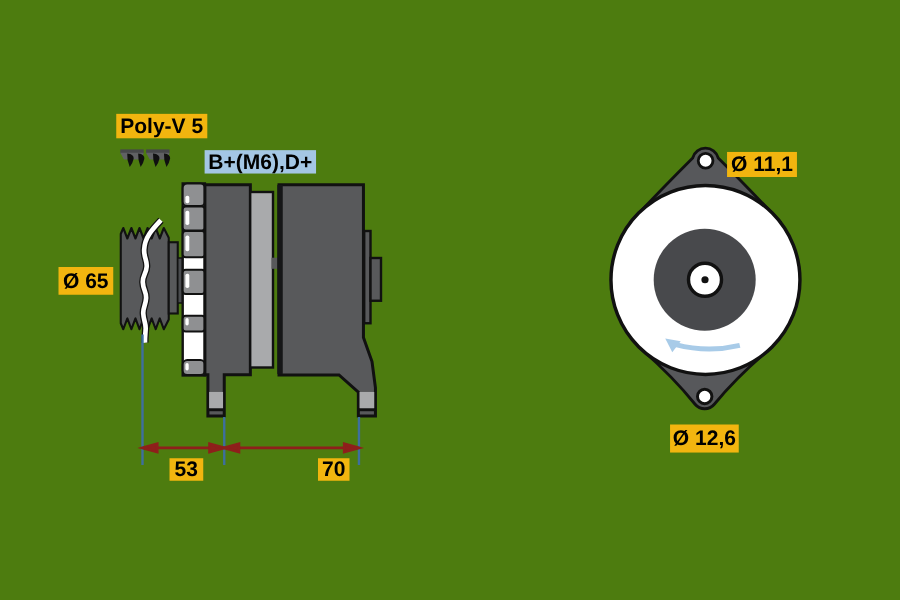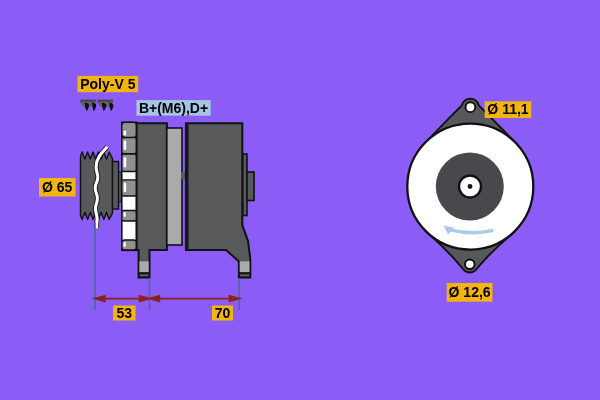--- a/index.html
+++ b/index.html
@@ -1,16 +1,16 @@
 <!DOCTYPE html>
 <html><head>
 <meta charset="utf-8">
 <style>
   html,body{margin:0;padding:0;background:#ffffff;}
-  .wrap{position:relative;width:600px;height:400px;background:#8b5cf6;overflow:hidden;
+  .wrap{position:relative;width:600px;height:400px;background:#4d7c0f;overflow:hidden;
         font-family:"Liberation Sans", sans-serif;}
 </style>
 </head>
 <body>
 <div class="wrap">
 <svg width="600" height="400" viewBox="0 0 600 400" xmlns="http://www.w3.org/2000/svg">
 
   <path d="M80.5 156
            L82.2 152 L84.9 159 L87.6 152 L90.3 159 L93.0 152 L95.7 159
            L98.4 152 L101.1 159 L103.8 152 L106.5 159 L109.2 152 L112.5 158.5

